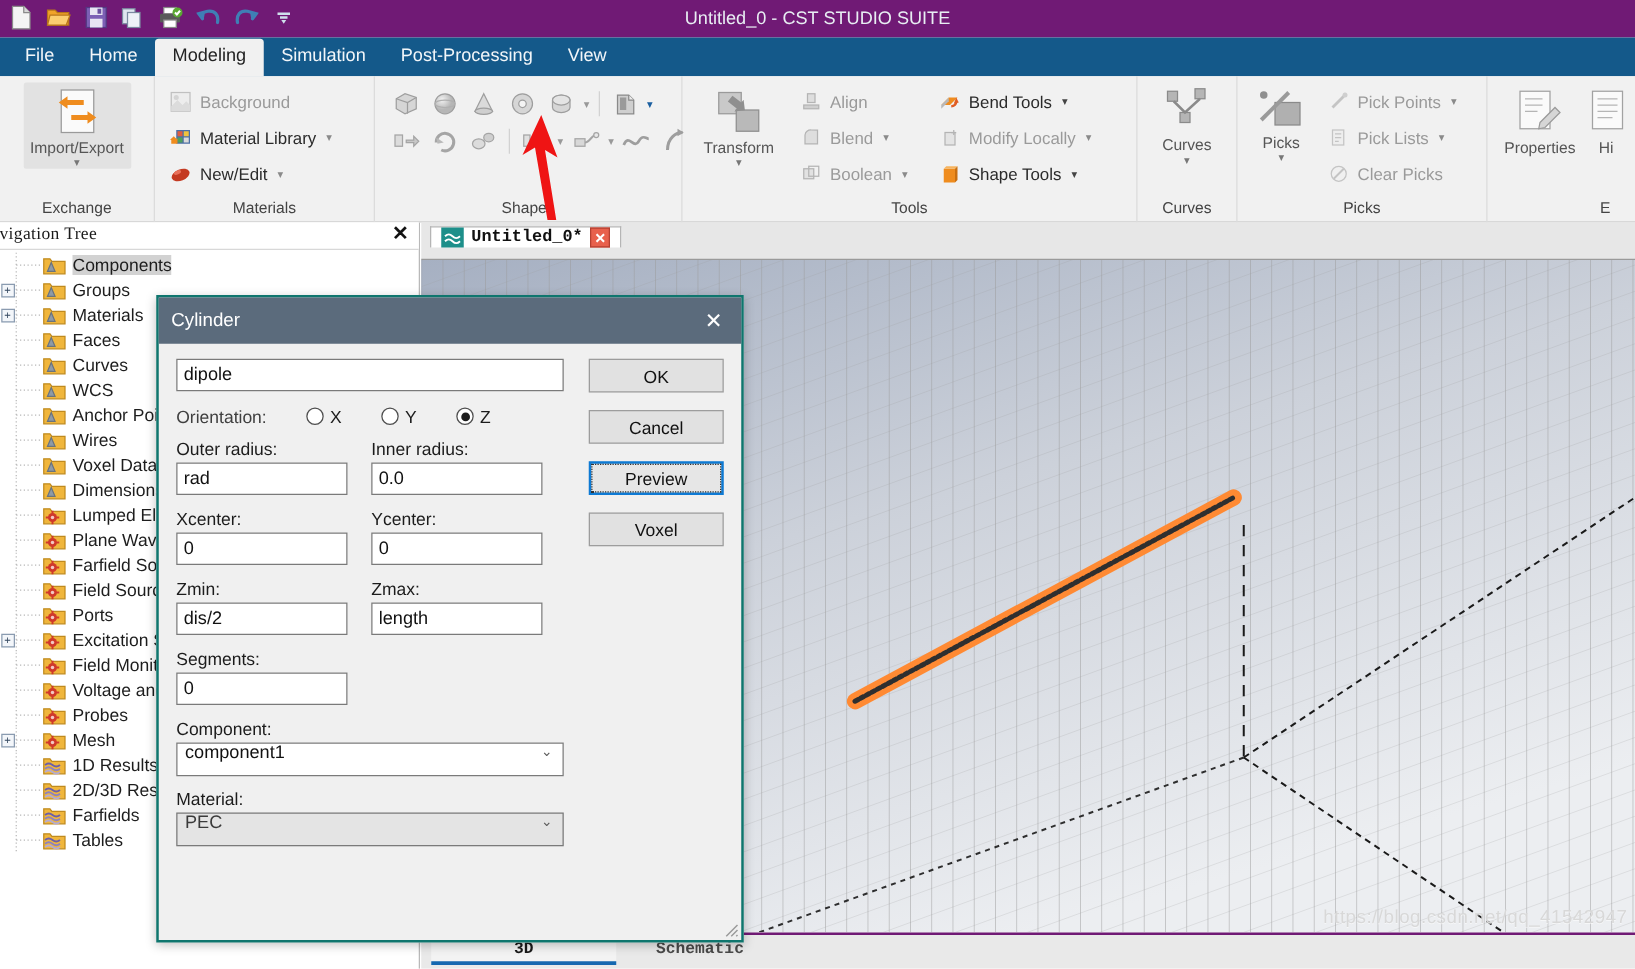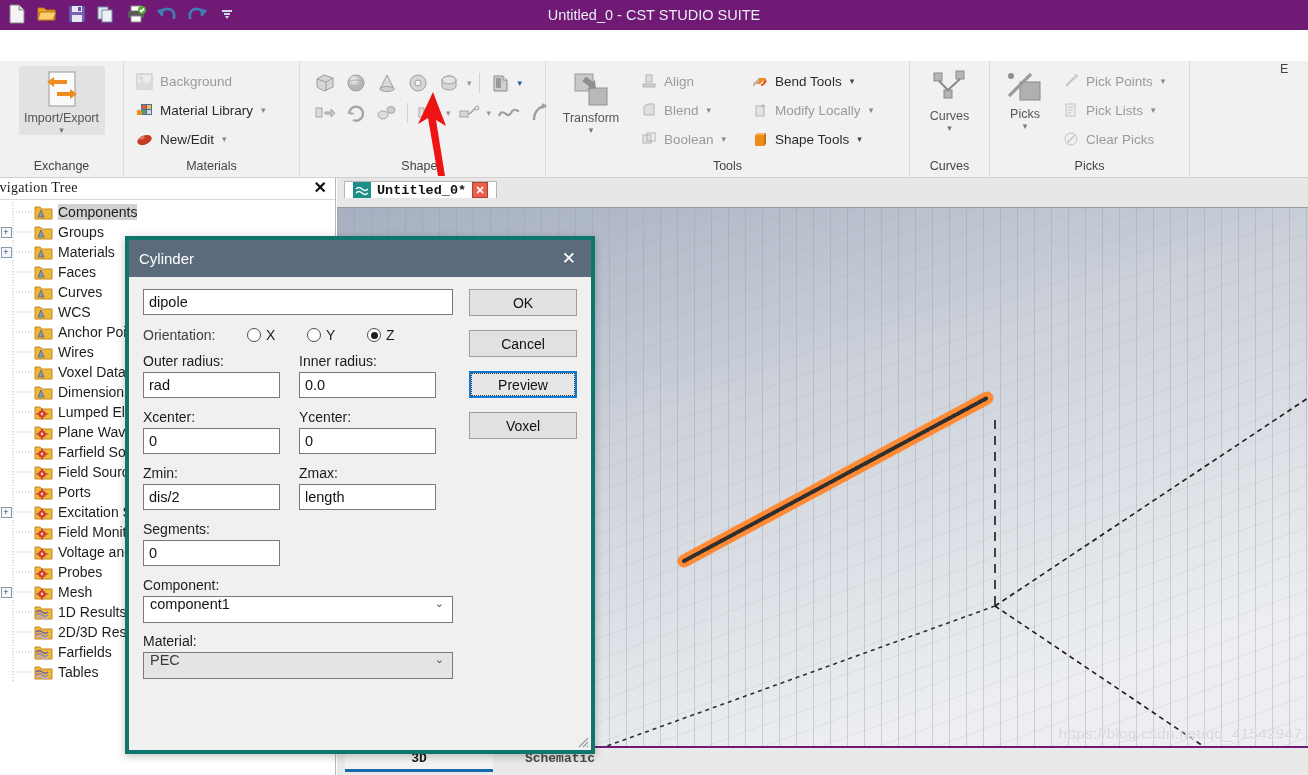--- a/index.html
+++ b/index.html
@@ -154,21 +154,21 @@
   .btab {
     position: absolute; top: 0; height: 24px; line-height: 22px; text-align: center;
     font-family: "Liberation Mono", monospace; font-size: 13px; color: #4a4a4a;
     cursor: pointer;
   }
   .btab.active { color: #1a1a1a; border-bottom: 3px solid #1668b0; background: #f3f3f3; }
 
   
   .dialog {
     position: absolute; left: 125px; top: 236px; width: 470px; height: 518px;
-    background: #f0f0f0; border: 4px solid #0f766e;
+    background: #f0f0f0; border: 2px solid #0f766e;
     box-shadow: 0 2px 8px rgba(0,0,0,0.25);
   }
   .dlg-title {
     height: 37px; background: #5b6b7c; display: flex; align-items: center;
     padding: 0 10px; justify-content: space-between;
   }
   .dlg-title-text { color: #fff; font-size: 15px; }
   .dlg-close { color: #fff; font-size: 17px; cursor: pointer; padding: 0 5px; line-height: 17px;}
   .dlg-body { position: relative; padding: 12px 14px 0 14px; }
 
@@ -281,20 +281,30 @@
       <div class="qat-btn">
         <svg width="14" height="14" viewBox="0 0 14 14">
             <rect x="2" y="3" width="10" height="2" fill="#cfe0ec"></rect>
             <rect x="4" y="6" width="6" height="2" fill="#cfe0ec"></rect>
             <path d="M5 9h4l-2 3z" fill="#cfe0ec"></path>
           </svg>
       </div>
     </div>
   </div>
 
+  <div class="tabstrip">
+    <div class="tabs">
+      <div class="tab">File</div>
+      <div class="tab">Home</div>
+      <div class="tab active">Modeling</div>
+      <div class="tab">Simulation</div>
+      <div class="tab">Post-Processing</div>
+      <div class="tab">View</div>
+    </div>
+  </div>
 
   <div class="ribbon">
 
     <div class="rgroup" style="width:124px">
       <div class="rgroup-body" style="justify-content:center">
         <div class="bigbtn sel">
           <svg width="42" height="40" viewBox="0 0 42 40">
               <rect x="8" y="2" width="26" height="34" fill="#fafafa" stroke="#9a9a9a"></rect>
               <path d="M26 10 H13 l0-3 l-7 5 l7 5 l0-3 h13z" fill="#ef8c1e"></path>
               <path d="M16 22 h13 l0-3 l7 5 l-7 5 l0-3 h-13z" fill="#ef8c1e"></path>
@@ -589,20 +599,37 @@
                 </svg>
               </span>
             <span>Clear Picks</span>
           </div>
         </div>
       </div>
       <div class="rgroup-title">Picks</div>
     </div>
 
     <div class="rgroup" style="width:118px;border-right:none">
+      <div class="rgroup-body">
+        <div class="bigbtn" style="width:84px">
+          <svg width="44" height="40" viewBox="0 0 44 40">
+              <rect x="6" y="3" width="24" height="30" fill="#fafafa" stroke="#a2a2a2"></rect>
+              <path d="M10 9h14M10 14h14M10 19h10" stroke="#b5b5b5"></path>
+              <path d="M22 28 l12-12 l4 4 l-12 12 l-5 1z" fill="#d6d6d6" stroke="#9a9a9a"></path>
+            </svg>
+          <div class="lbl">Properties</div>
+        </div>
+        <div class="bigbtn" style="width:40px">
+          <svg width="30" height="40" viewBox="0 0 30 40">
+              <rect x="4" y="3" width="24" height="30" fill="#fafafa" stroke="#a2a2a2"></rect>
+              <path d="M8 9h16M8 14h16M8 19h16M8 24h12" stroke="#b5b5b5"></path>
+            </svg>
+          <div class="lbl">Hi</div>
+        </div>
+      </div>
       <div class="rgroup-title" style="text-align:left;padding-left:84px">E</div>
     </div>
   </div>
 
   <svg class="red-arrow" width="70" height="95" viewBox="0 0 70 95">
     <path d="M40 92 L30 34 L20 40 L35 8 L48 42 L38 36 L47 92 Z" fill="#ef1414"></path>
   </svg>
 
   <div class="navpanel">
     <div class="nav-header">

